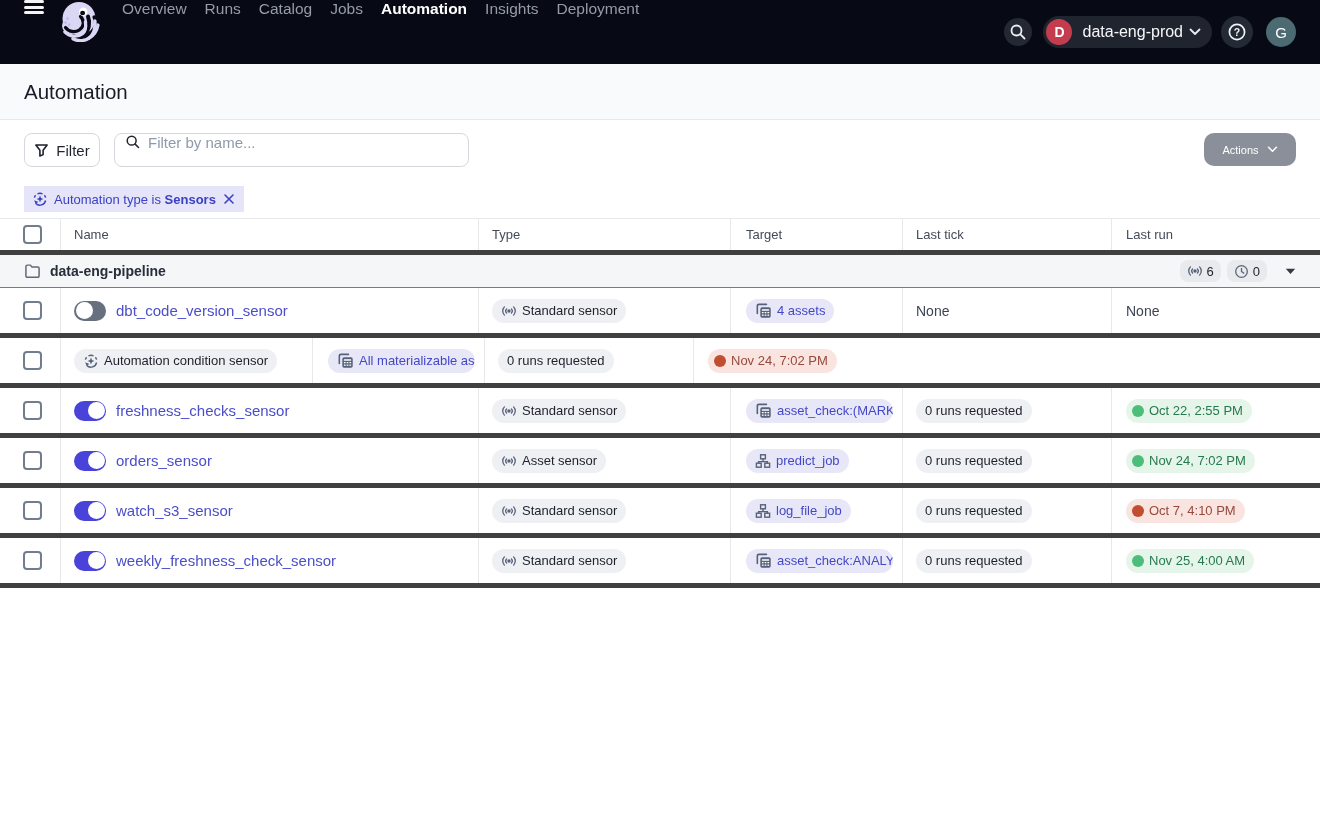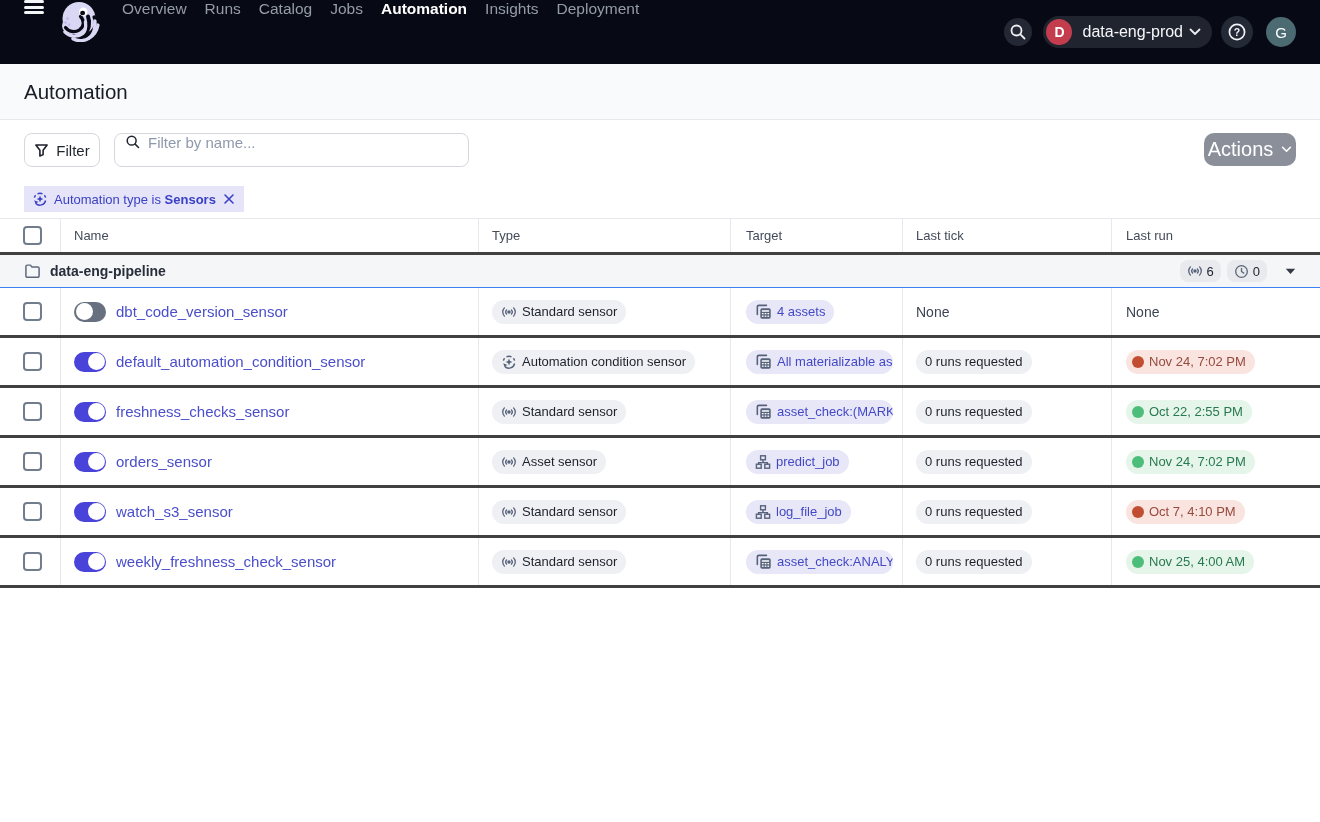--- a/index.html
+++ b/index.html
@@ -17,26 +17,26 @@
 .wsavatar { width:26px; height:26px; border-radius:13px; background:#c43d4e; color:#fff; font-size:14px; font-weight:700; display:flex; align-items:center; justify-content:center; }
 .wsname { color:#f6f7f9; font-size:16px; font-weight:500; margin:0 6px 0 10px; }
 .helpbtn { margin-left:9px; width:32px; height:32px; border-radius:16px; background:#242936; display:flex; align-items:center; justify-content:center; }
 .useravatar { margin-left:13px; margin-right:24px; width:30px; height:30px; border-radius:15px; background:#4c6a72; color:#fff; font-size:15px; font-weight:500; display:flex; align-items:center; justify-content:center; }
 .titleband { position:absolute; left:0; top:64px; width:1320px; height:56px; background:#f9fafb; border-bottom:1px solid #e6e8eb; display:flex; align-items:center; }
 .titleband h1 { font-size:20.5px; font-weight:400; color:#181c26; margin-left:24px; }
 .toolbar { position:absolute; left:0; top:121px; width:1320px; height:58px; }
 .filterbtn { position:absolute; left:24px; top:12px; width:76px; height:34px; border:1px solid #d4d8dd; border-radius:8px; background:#fff; display:flex; align-items:center; justify-content:center; gap:7px; font-size:15px; color:#1f242e; }
 .searchbox { position:absolute; left:114px; top:12px; width:355px; height:34px; border:1px solid #d4d8dd; border-radius:8px; background:#fff; display:flex; align-items:flex-start; padding-left:10px; gap:7px; }
 .searchbox span { color:#8e99ab; font-size:15px; }
-.actionsbtn { position:absolute; right:24px; top:12px; width:92px; height:33px; background:#8a8f99; border-radius:10px; color:#fff; font-size:20px; display:flex; align-items:center; justify-content:center; gap:8px; }
+.actionsbtn { position:absolute; right:24px; top:12px; width:92px; height:33px; background:#8a8f99; border-radius:10px; color:#fff; font-size:11px; display:flex; align-items:center; justify-content:center; gap:8px; }
 .chiprow { position:absolute; left:0; top:179px; width:1320px; height:39px; }
 .filterchip { position:absolute; left:24px; top:7px; height:26px; background:#e5e4f8; border-radius:0; display:flex; align-items:center; padding:4px 8px; gap:6px; font-size:13px; color:#3a41c4; }
 .filterchip b { font-weight:700; }
 .tbl { position:absolute; left:0; top:218px; width:1320px; border-top:1px solid #e6e8eb; }
-.trow { display:flex; border-bottom:3px solid #404040; background:#fff; }
+.trow { display:flex; border-bottom:5px solid #404040; background:#fff; }
 .hrow { height:36px; }
 .grow { height:33px; background:#f5f6f8; align-items:center; display:flex; border-bottom:1px solid #3b82f6; }
 .drow { height:50px; }
 .c0 { width:61px; border-right:1px solid #e6e8eb; display:flex; align-items:center; justify-content:center; flex:none; }
 .c1 { width:418px; border-right:1px solid #e6e8eb; display:flex; align-items:center; padding-left:13px; flex:none; overflow:hidden; }
 .c2 { width:252px; border-right:1px solid #e6e8eb; display:flex; align-items:center; padding-left:13px; flex:none; overflow:hidden; }
 .c3 { width:172px; border-right:1px solid #e6e8eb; display:flex; align-items:center; padding-left:15px; flex:none; overflow:hidden; }
 .c4 { width:209px; border-right:1px solid #e6e8eb; display:flex; align-items:center; padding-left:13px; flex:none; overflow:hidden; }
 .c5 { width:208px; display:flex; align-items:center; padding-left:14px; flex:none; overflow:hidden; }
 .hrow .hc { font-size:13px; color:#434b59; }
@@ -230,26 +230,20 @@
         <span class="none">None</span>
       </div>
     <div class="c5">
         <span class="none">None</span>
       </div>
   </div>
   <div class="trow drow" id="r2">
     <div class="c0">
         <div class="cb"></div>
       </div>
-    <div class="c1">
-        <div class="toggle ton">
-          <div class="knob"></div>
-        </div>
-        <span class="lname">default_automation_condition_sensor</span>
-      </div>
     <div class="c2">
         <div class="chip chipgray"><svg width="16" height="16" viewBox="0 0 16 16">
             <path d="M8 2.2 A5.8 5.8 0 0 1 13.8 8" stroke="#56617a" stroke-width="1.4" fill="none" stroke-dasharray="2.6 2.2"></path>
             <path d="M8 2.2 A5.8 5.8 0 0 0 2.2 8" stroke="#56617a" stroke-width="1.4" fill="none" stroke-dasharray="2.6 2.2"></path>
             <path d="M13.6 9.5 A5.8 5.8 0 0 1 3.6 12.2" stroke="#56617a" stroke-width="1.4" fill="none"></path>
             <path d="M2.2 9.3 l1.2 3.2 3.1 -1.4 z" fill="#56617a"></path>
             <path d="M8 4.6 L9 7 L11.4 8 L9 9 L8 11.4 L7 9 L4.6 8 L7 7 Z" fill="#56617a"></path>
           </svg>Automation condition sensor</div>
       </div>
     <div class="c3">

